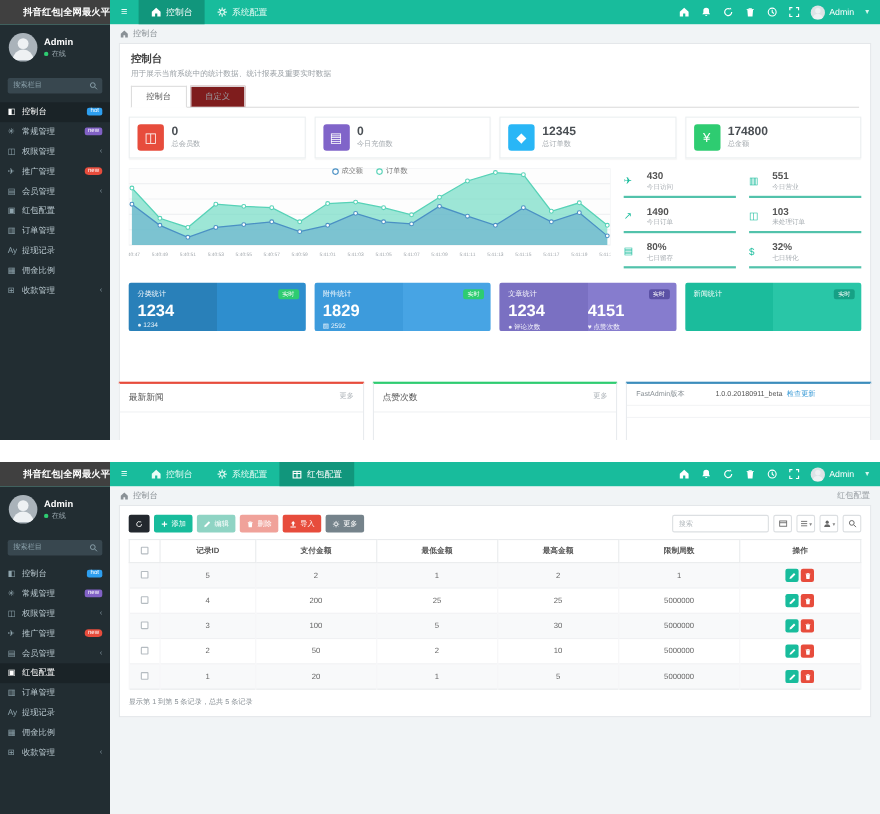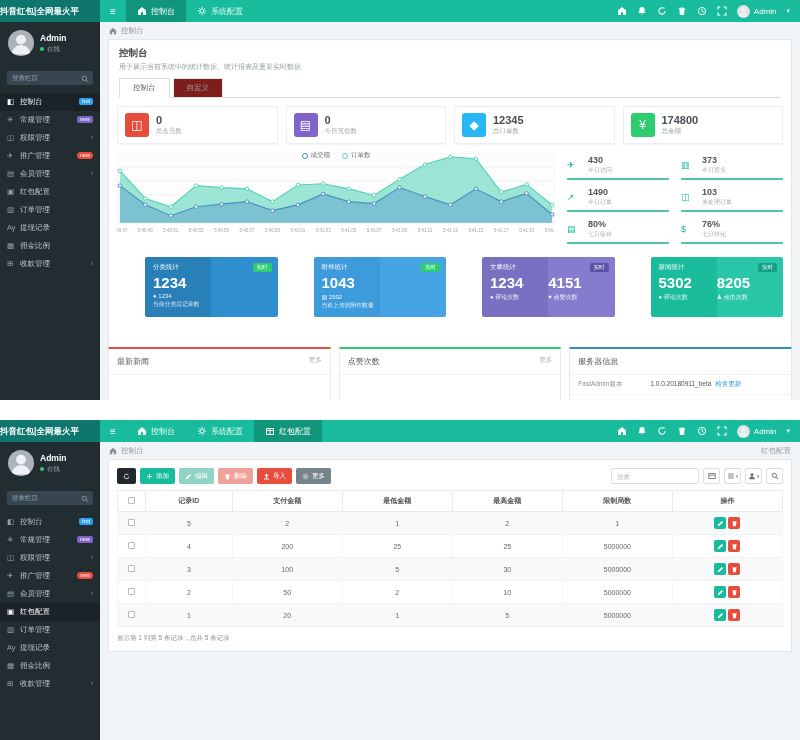--- a/index.html
+++ b/index.html
@@ -5,21 +5,21 @@
   * { margin:0; padding:0; box-sizing:border-box; }
   body { width:800px; background:#fff; font-family:"Liberation Sans","DejaVu Sans",sans-serif; }
   .page { width:800px; height:740px; background:#fff; position:relative; }
   .shot { position:relative; overflow:hidden; background:#f1f4f6; }
   #shot1 { height:400px; }
   #gap { height:20px; background:#fff; }
   #shot2 { height:320px; }
 
   
   .topbar { position:absolute; left:0; top:0; right:0; height:22px; background:#18bc9c; display:flex; align-items:stretch; z-index:5; }
-  .brand { width:100px; background:#0f766e; color:#fff; font-weight:bold; font-size:8.5px; line-height:22px; text-align:left; white-space:nowrap; overflow:hidden; }
+  .brand { width:100px; background:#404040; color:#fff; font-weight:bold; font-size:8.5px; line-height:22px; text-align:right; white-space:nowrap; overflow:hidden; }
   .hamb { width:26px; display:flex; align-items:center; justify-content:center; color:#eafff9; font-size:10px; cursor:pointer; }
   .htab { display:flex; align-items:center; gap:4px; padding:0 11px; color:#e8fcf6; font-size:8px; cursor:pointer; }
   .htab.active { background:#11967c; color:#fff; }
   .hicons { margin-left:auto; display:flex; align-items:center; gap:10px; padding-right:10px; color:#fff; }
   .hic { width:10px; height:10px; display:inline-flex; }
   .hic svg { width:10px; height:10px; }
   .huser { display:flex; align-items:center; gap:4px; font-size:8px; color:#fff; }
   .havatar { width:13px; height:13px; border-radius:50%; background:#dde3e6; overflow:hidden; display:inline-flex; }
   .caret { font-size:7px; color:#d7f7ee; }
 
@@ -71,21 +71,21 @@
   .chartbox { flex:1; position:relative; }
   .legend { position:absolute; top:-2px; left:0; right:0; display:flex; justify-content:center; gap:12px; font-size:6.5px; color:#777; }
   .lg { display:flex; align-items:center; gap:3px; }
   .ring { width:6px; height:6px; border-radius:50%; border:1.5px solid; display:inline-block; background:#fff; }
   .ministats { width:228px; padding-left:12px; display:grid; grid-template-columns:1fr 1fr; column-gap:12px; align-content:start; }
   .ms { display:flex; gap:6px; align-items:center; border-bottom:2px solid #52c2ab; padding:3px 0 5px; margin-bottom:5px; height:27px; }
   .ms .glyph { color:#18bc9c; font-size:9px; width:15px; font-style:normal; }
   .ms .v { font-size:9px; font-weight:bold; color:#555; }
   .ms .l { font-size:6px; color:#a8aeb3; margin-top:1px; white-space:nowrap; }
   .tiles { display:flex; gap:8px; margin-top:8px; }
-  .tile { flex:1; height:60px; border-radius:2px; color:#fff; padding:6px 8px; position:relative;margin-left:28px; }
+  .tile { flex:1; height:44px; border-radius:2px; color:#fff; padding:6px 8px; position:relative; }
   .tile .tt { font-size:6.5px; opacity:.95; }
   .tile .tbadge { position:absolute; right:6px; top:6px; font-size:5.5px; padding:1px 4px; border-radius:2px; color:#fff; }
   .tile .big { font-size:15px; font-weight:bold; margin-top:3px; line-height:1.1; }
   .tile .sub { font-size:6px; opacity:.9; margin-top:1px; }
   .tile .cap { font-size:5.8px; opacity:.85; margin-top:1px; }
   .tile .cols { display:flex; }
   .tile .col { flex:1; }
   .brow { display:flex; gap:8px; margin:8px 8px 0; align-items:stretch; }
   .bpanel { flex:1; background:#fff; border:1px solid #e8ebee; border-top:2px solid #ccc; min-height:110px; }
   .bph { display:flex; justify-content:space-between; padding:7px 8px; border-bottom:1px solid #f0f2f4; }
@@ -382,21 +382,21 @@
                 <div class="ms">
      <i class="glyph">✈</i>
      <span>
                     <div class="v">430</div>
                     <div class="l">今日访问</div>
                   </span>
    </div>
                 <div class="ms">
      <i class="glyph">▥</i>
      <span>
-                    <div class="v">373</div>
+                    <div class="v">551</div>
                     <div class="l">今日营业</div>
                   </span>
    </div>
                 <div class="ms">
      <i class="glyph">↗</i>
      <span>
                     <div class="v">1490</div>
                     <div class="l">今日订单</div>
                   </span>
    </div>
@@ -410,89 +410,76 @@
                 <div class="ms">
      <i class="glyph">▤</i>
      <span>
                     <div class="v">80%</div>
                     <div class="l">七日留存</div>
                   </span>
    </div>
                 <div class="ms">
      <i class="glyph">$</i>
      <span>
-                    <div class="v">76%</div>
+                    <div class="v">32%</div>
                     <div class="l">七日转化</div>
                   </span>
    </div>
               </div>
           </div>
           <div class="tiles" id="tiles">
               <div class="tile" style="background:linear-gradient(90deg,#2980b9 50%,#2e8ece 50%)">
      <div class="tt">分类统计</div>
      <span class="tbadge" style="background:#2ecc71">实时</span>
      <div class="big">1234</div>
             <div class="sub">● 1234</div>
             <div class="cap">当前分类总记录数</div>
               </div>
               <div class="tile" style="background:linear-gradient(90deg,#3d9bdc 50%,#47a4e4 50%)">
      <div class="tt">附件统计</div>
      <span class="tbadge" style="background:#2ecc71">实时</span>
-     <div class="big">1043</div>
+     <div class="big">1829</div>
             <div class="sub">▨ 2592</div>
             <div class="cap">当前上传的附件数量</div>
               </div>
               <div class="tile" style="background:linear-gradient(90deg,#7a70c2 50%,#867cce 50%)">
      <div class="tt">文章统计</div>
      <span class="tbadge" style="background:#5b51a5">实时</span>
      <div class="cols">
                   <div class="col">
                     <div class="big">1234</div>
        <div class="sub">● 评论次数</div>
                   </div>
                   <div class="col">
                     <div class="big">4151</div>
        <div class="sub">♥ 点赞次数</div>
                   </div>
                 </div>
               </div>
               <div class="tile" style="background:linear-gradient(90deg,#1bbc9c 50%,#29c6a7 50%)">
      <div class="tt">新闻统计</div>
      <span class="tbadge" style="background:#16a085">实时</span>
-     <div class="cols">
-                  <div class="col">
-                    <div class="big">5302</div>
-       <div class="sub">● 评论次数</div>
-                  </div>
-                  <div class="col">
-                    <div class="big">8205</div>
-       <div class="sub">♟ 点击次数</div>
-                  </div>
-                </div>
               </div>
             </div>
         </div>
       </div>
       <div class="brow" id="brow" style="margin-top:-62px;">
           <div class="bpanel" style="border-top-color:#e74c3c">
       <div class="bph">
               <span class="t">最新新闻</span>
       <span class="more">更多</span>
             </div>
           </div>
           <div class="bpanel" style="border-top-color:#2ecc71">
       <div class="bph">
               <span class="t">点赞次数</span>
       <span class="more">更多</span>
             </div>
           </div>
           <div class="bpanel" style="border-top-color:#3c8dbc">
-      <div class="bph">
-              <span class="t">服务器信息</span>
-      </div>
             <div class="srow">
        <span class="k">FastAdmin版本</span>
        <span class="vv">1.0.0.20180911_beta<a>检查更新</a></span>
      </div>
             <div class="srow">
        
        
      </div>
           </div>
         </div>

